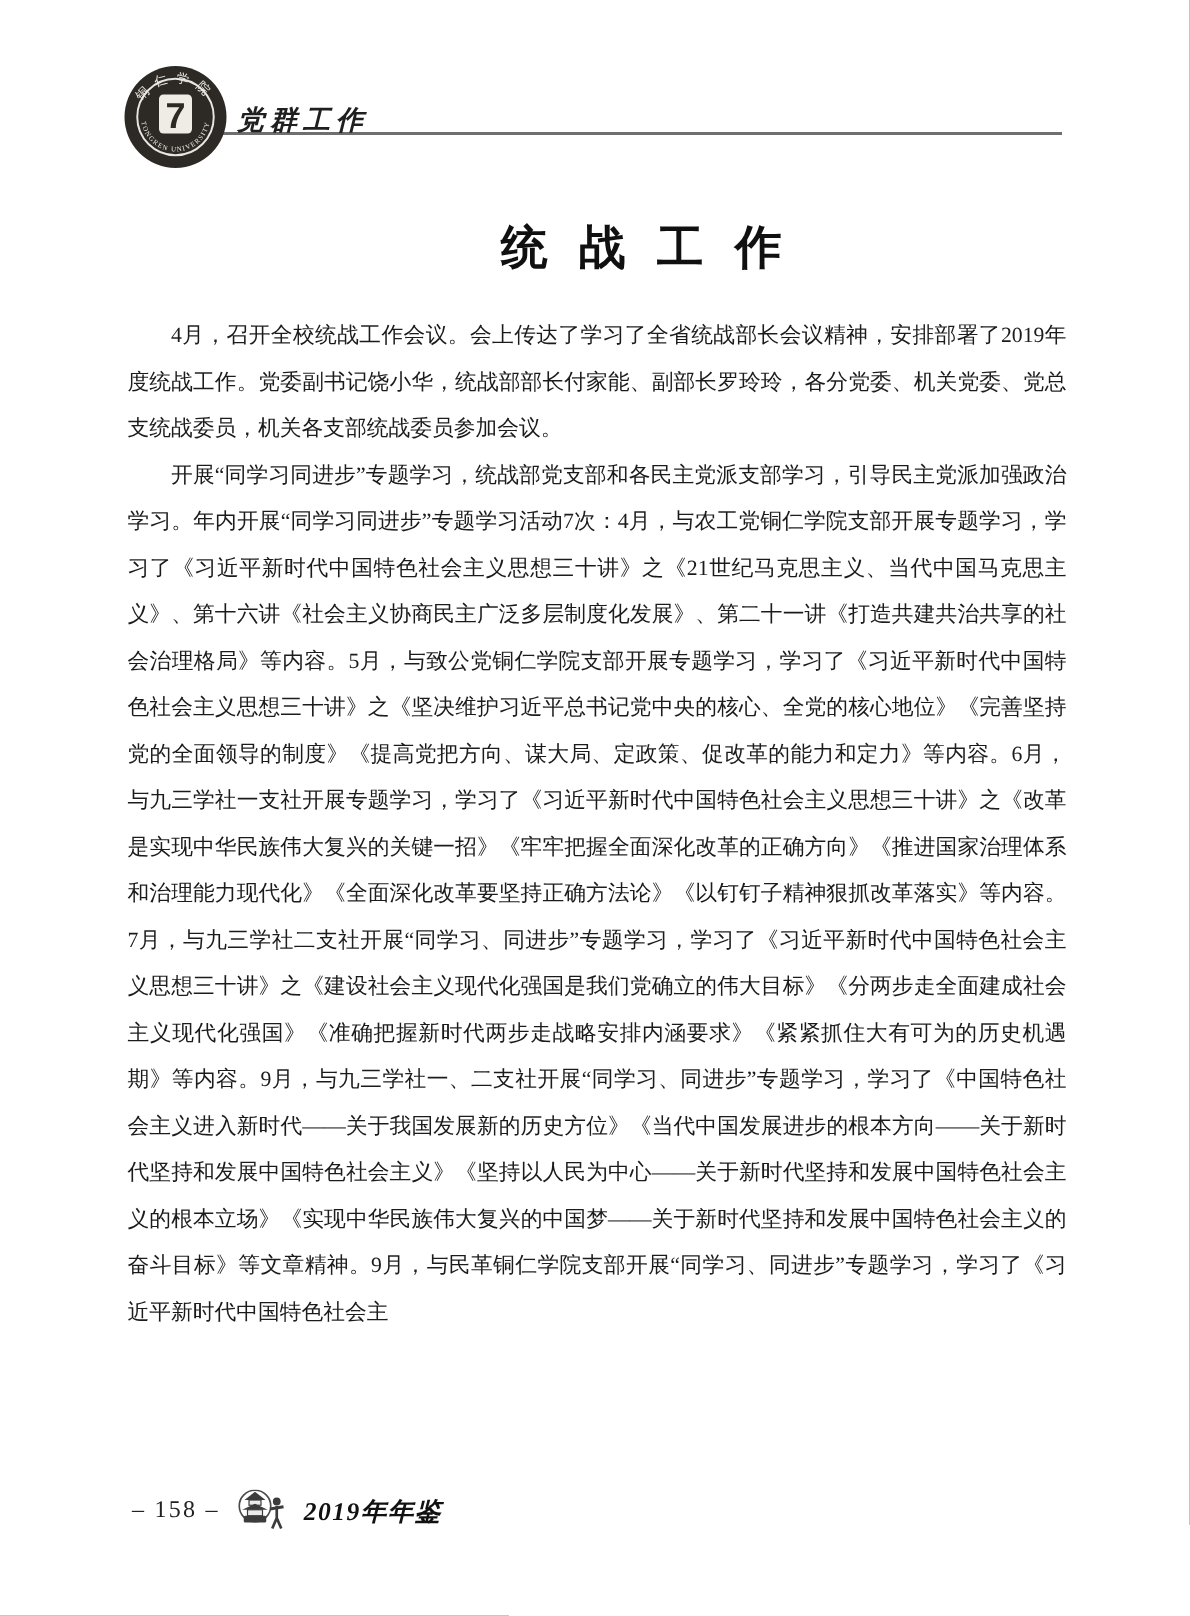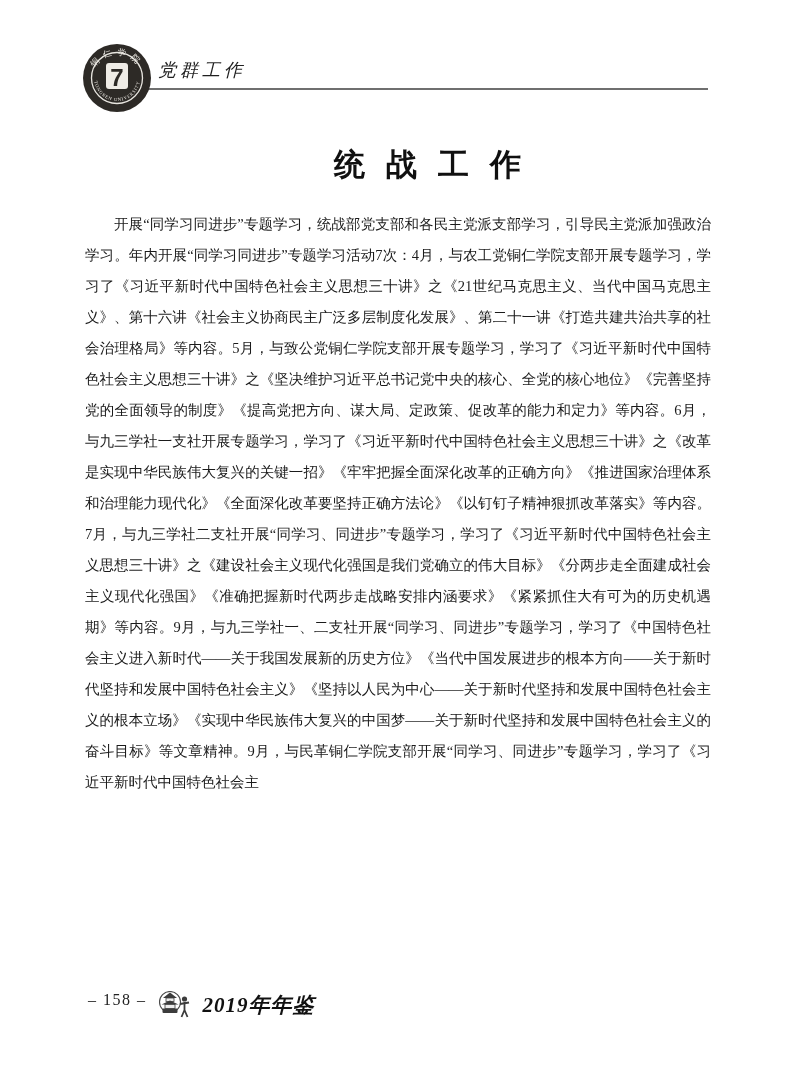--- a/index.html
+++ b/index.html
@@ -10,22 +10,22 @@
     color:#1b1b1b;
   }
 
   
   .header-rule {
     position:absolute; left:119px; top:88px; width:589px; height:2px;
     background:#6f6f6f;
   }
   .seal { position:absolute; left:82px; top:43px; width:70px; height:70px; }
   .section-label {
-    position:absolute; left:158px; top:58px;
-    font-size:18px; font-style:italic; font-weight:400;
+    position:absolute; left:158px; top:68px;
+    font-size:18px; font-style:italic; font-weight:700;
     letter-spacing:4px; color:#1f1f1f;
   }
 
   
   .page-title {
     position:absolute; top:123px; left:15px; width:100%;
     text-align:center; font-size:31px; font-weight:700; color:#101010;
     letter-spacing:21px; text-indent:21px; white-space:nowrap;padding-left:16px;
   }
 
@@ -38,25 +38,25 @@
   .body-text p { margin:0; text-indent:2em; }
   .p-label {
     font-weight:700;
     font-family:"Liberation Sans","DejaVu Sans",sans-serif;
     letter-spacing:0.5px;
   }
 
   
   .footer {
     position:absolute; left:88px; top:991px; height:32px;
-    display:flex; align-items:flex-start; gap:9px;
+    display:flex; align-items:center; gap:9px;
   }
   .page-number { font-size:16px; letter-spacing:1.5px; color:#222; }
   .yearbook-label {
-    font-size:21px; font-weight:700; font-style:italic;
+    font-size:17px; font-weight:700; font-style:italic;
     letter-spacing:1px; color:#111;
   }
 </style>
 </head>
 <body>
 
 <div class="page">
 
   <div class="header-rule"></div>
 
@@ -75,20 +75,21 @@
     <text font-size="4.6" fill="#efece6" letter-spacing="0.8">
       <textPath href="#arcBottom" startOffset="50%" text-anchor="middle">TONGREN UNIVERSITY</textPath>
     </text>
   </svg>
 
   <div class="section-label">党群工作</div>
 
   <h1 class="page-title">统战工作</h1>
 
   <div class="body-text">
+    <p><span class="p-label"></span><span>4月，召开全校统战工作会议。会上传达了学习了全省统战部长会议精神，安排部署了2019年度统战工作。党委副书记饶小华，统战部部长付家能、副部长罗玲玲，各分党委、机关党委、党总支统战委员，机关各支部统战委员参加会议。</span></p>
     <p><span class="p-label"></span><span>开展“同学习同进步”专题学习，统战部党支部和各民主党派支部学习，引导民主党派加强政治学习。年内开展“同学习同进步”专题学习活动7次：4月，与农工党铜仁学院支部开展专题学习，学习了《习近平新时代中国特色社会主义思想三十讲》之《21世纪马克思主义、当代中国马克思主义》、第十六讲《社会主义协商民主广泛多层制度化发展》、第二十一讲《打造共建共治共享的社会治理格局》等内容。5月，与致公党铜仁学院支部开展专题学习，学习了《习近平新时代中国特色社会主义思想三十讲》之《坚决维护习近平总书记党中央的核心、全党的核心地位》《完善坚持党的全面领导的制度》《提高党把方向、谋大局、定政策、促改革的能力和定力》等内容。6月，与九三学社一支社开展专题学习，学习了《习近平新时代中国特色社会主义思想三十讲》之《改革是实现中华民族伟大复兴的关键一招》《牢牢把握全面深化改革的正确方向》《推进国家治理体系和治理能力现代化》《全面深化改革要坚持正确方法论》《以钉钉子精神狠抓改革落实》等内容。7月，与九三学社二支社开展“同学习、同进步”专题学习，学习了《习近平新时代中国特色社会主义思想三十讲》之《建设社会主义现代化强国是我们党确立的伟大目标》《分两步走全面建成社会主义现代化强国》《准确把握新时代两步走战略安排内涵要求》《紧紧抓住大有可为的历史机遇期》等内容。9月，与九三学社一、二支社开展“同学习、同进步”专题学习，学习了《中国特色社会主义进入新时代——关于我国发展新的历史方位》《当代中国发展进步的根本方向——关于新时代坚持和发展中国特色社会主义》《坚持以人民为中心——关于新时代坚持和发展中国特色社会主义的根本立场》《实现中华民族伟大复兴的中国梦——关于新时代坚持和发展中国特色社会主义的奋斗目标》等文章精神。9月，与民革铜仁学院支部开展“同学习、同进步”专题学习，学习了《习近平新时代中国特色社会主</span></p>
   </div>
 
   <div class="footer">
     <span class="page-number">– 158 –</span>
     <svg width="38" height="28" viewBox="0 0 38 28" aria-hidden="true">
       <circle cx="14" cy="11" r="10.5" fill="none" stroke="#4a4a4a" stroke-width="1.1"></circle>
       <polygon points="14,1.5 7,7 21,7" fill="#3c3c3c"></polygon>
       <rect x="10" y="7" width="8" height="3.5" fill="#ececec" stroke="#3c3c3c" stroke-width="0.8"></rect>
       <polygon points="5.5,13.5 22.5,13.5 14,9.5" fill="#3c3c3c"></polygon>

